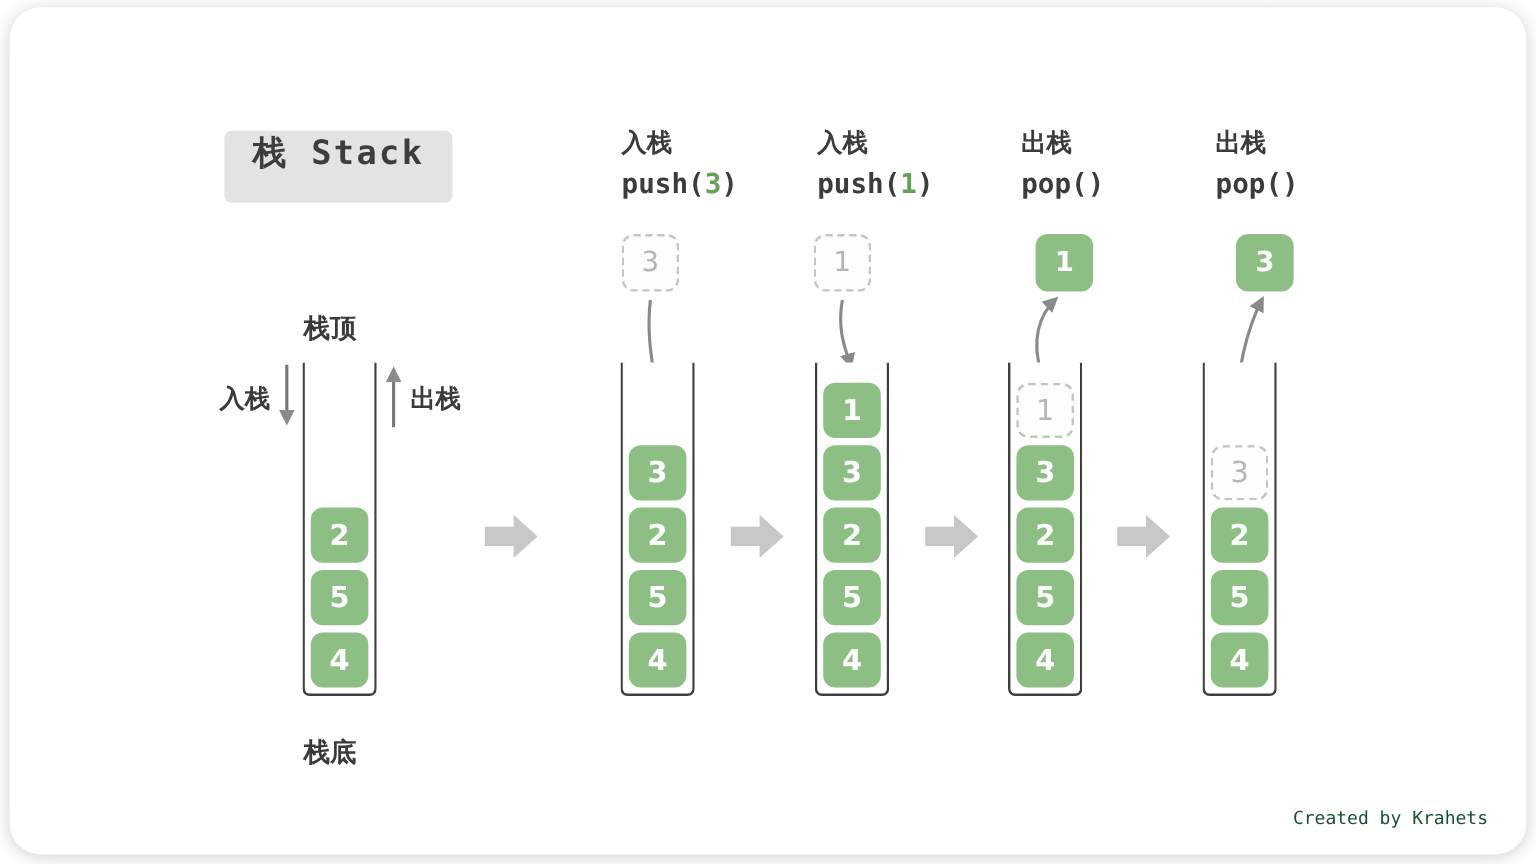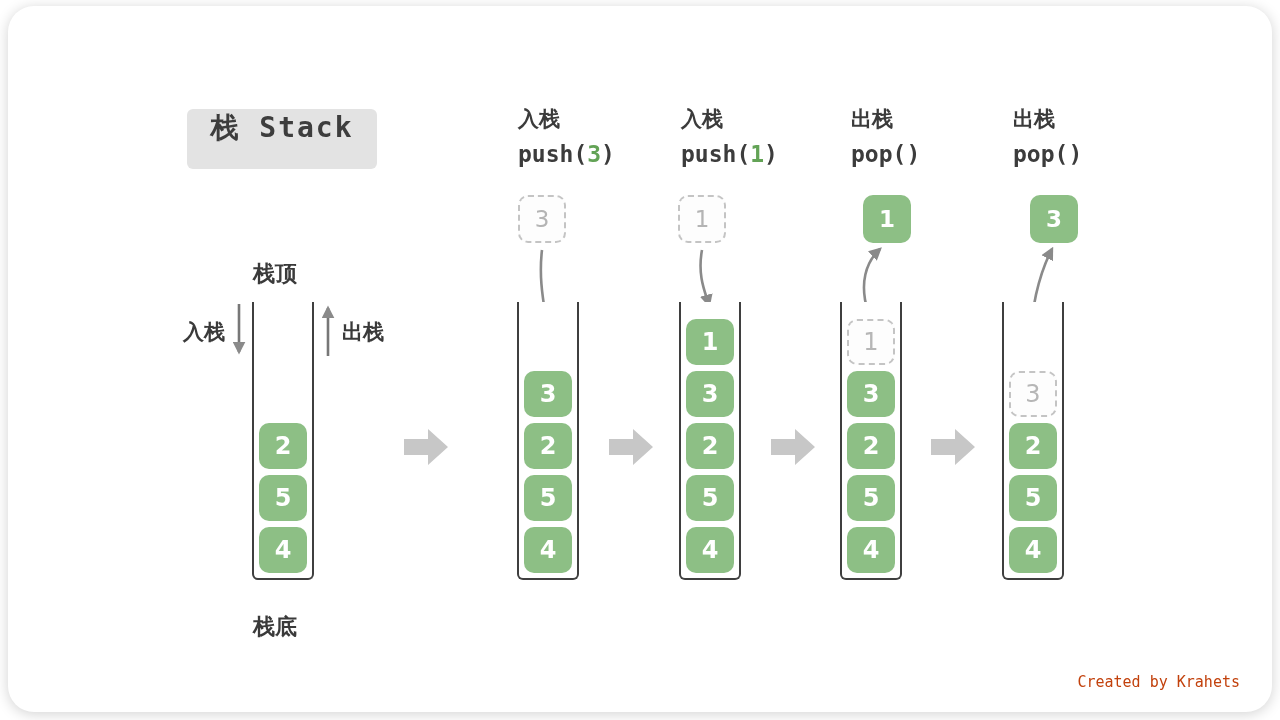--- a/index.html
+++ b/index.html
@@ -54,21 +54,21 @@
   .col-header { position:absolute; top:104px; }
   .col-header .cjk  { display:block; font-size:21px; font-weight:bold; color:#3b3b3b; line-height:30px; }
   .col-header .code { display:block; margin-top:5px;
     font-family:"DejaVu Sans Mono","Liberation Mono",monospace;
     font-size:23px; font-weight:bold; color:#3c3c3c; line-height:30px; }
   .col-header .code .arg-green { color:#63A356; }
 
   .watermark {
     position:absolute; right:40px; top:673px;
     font-family:"DejaVu Sans Mono","Liberation Mono",monospace;
-    font-size:15px; color:#c2410c;
+    font-size:15px; color:#14532d;
   }
 </style>
 </head>
 <body>
 
 <div id="card">
   <div id="diagram">
 
     <svg id="arrow-layer" width="1280" height="720" viewBox="0 0 1280 720" xmlns="http://www.w3.org/2000/svg">
       <defs>

